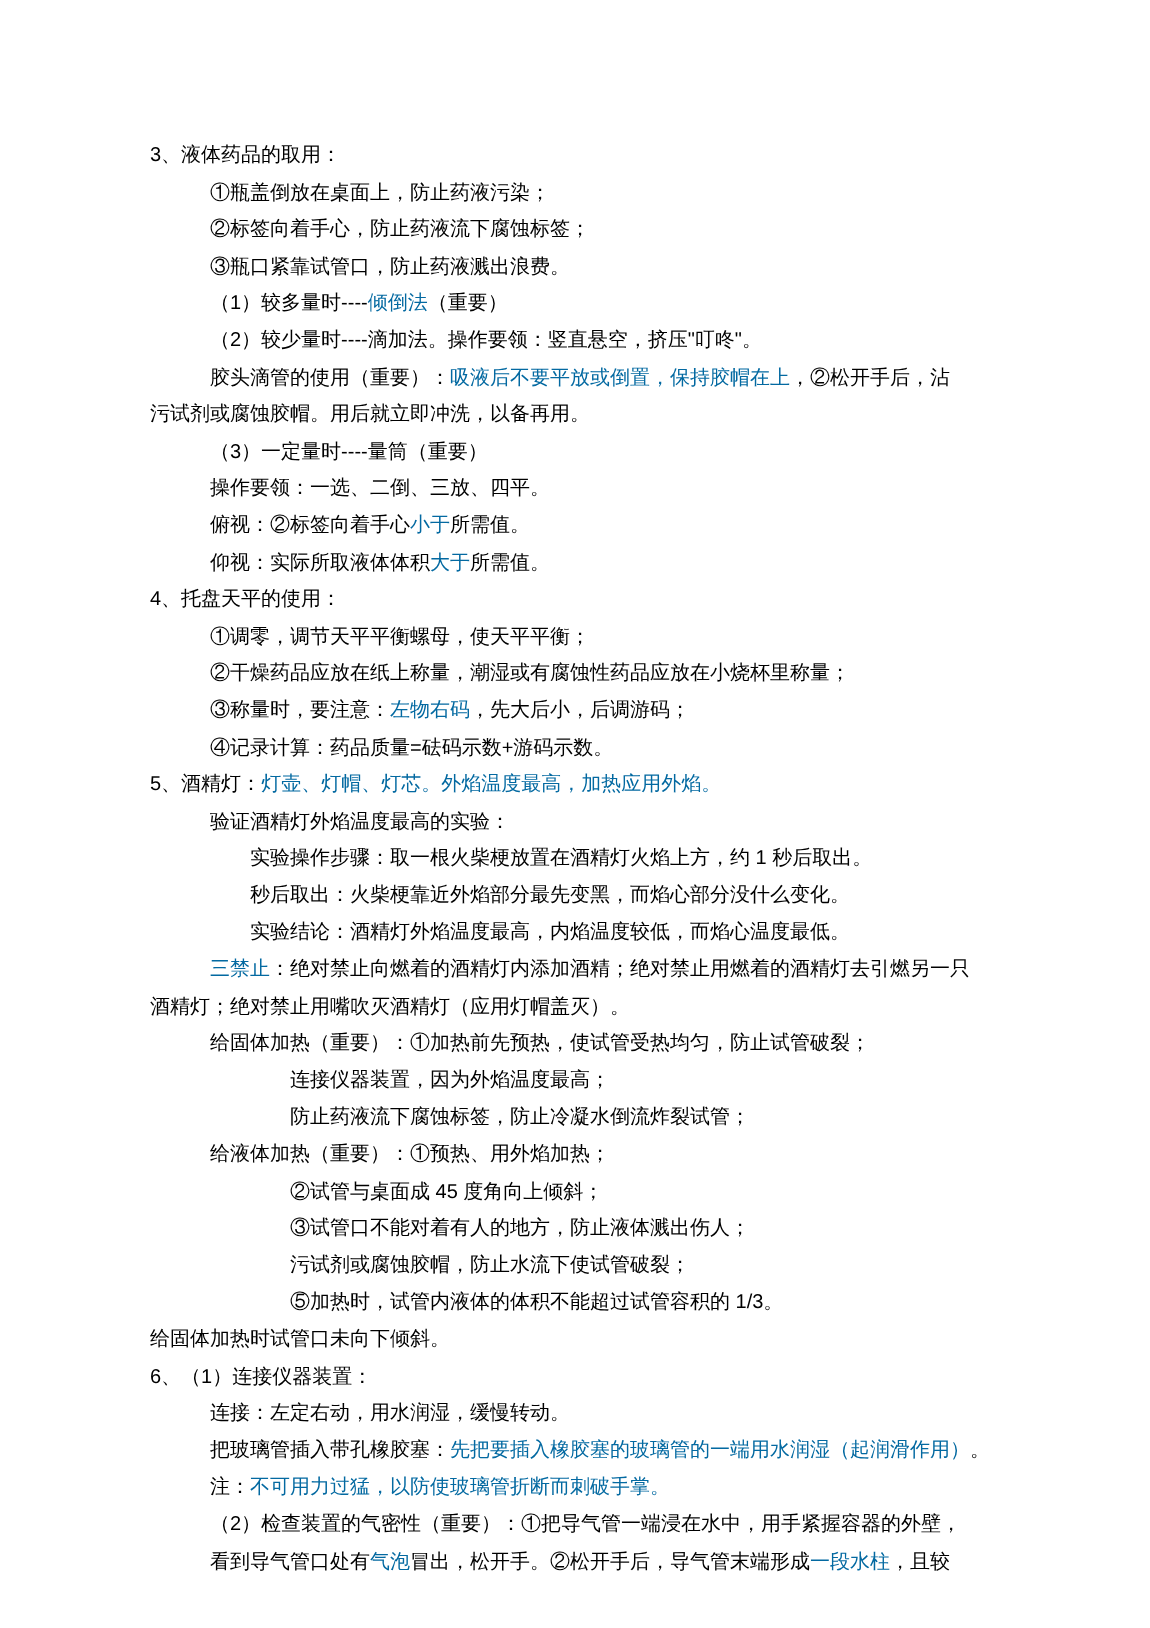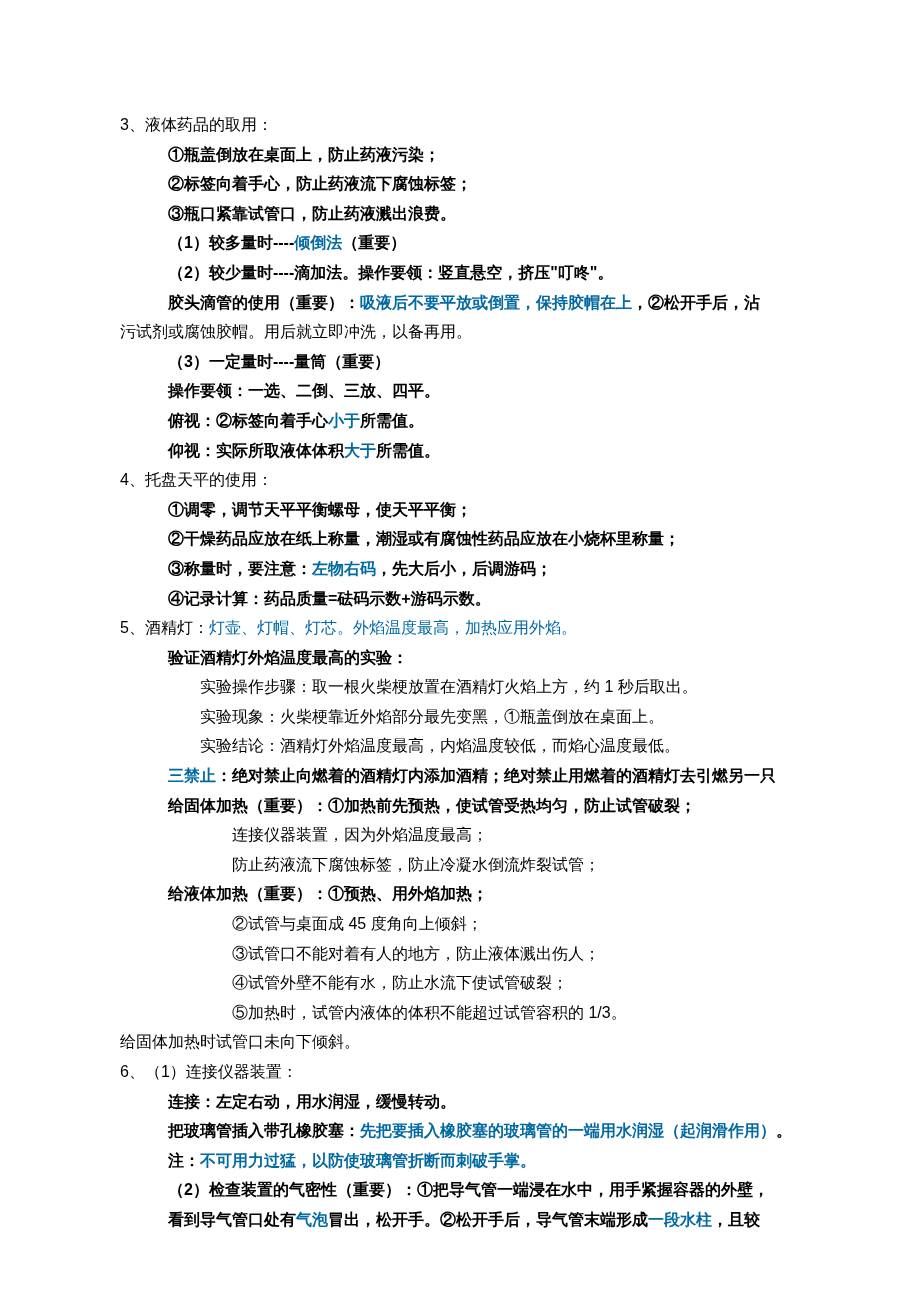--- a/index.html
+++ b/index.html
@@ -13,21 +13,21 @@
   }
   .page {
     width: 920px;
     min-height: 1302px;
     box-sizing: border-box;
     padding: 110px 120px 60px 120px;
     position: relative;
   }
   .red { color: #0369a1; }
   .line { white-space: pre-wrap; }
-  .indent1 { padding-left: 3em; font-weight: bold; }
+  .indent1 { padding-left: 3em; }
   .indent2 { padding-left: 5em; }
   .indent3 { padding-left: 7em; }
 </style>
 </head>
 <body>
 
 <div class="page">
 
   <div class="line"><span>3、液体药品的取用：</span></div>
   <div class="line indent1"><span>①瓶盖倒放在桌面上，防止药液污染；</span></div>
@@ -44,30 +44,31 @@
 
   <div class="line"><span>4、托盘天平的使用：</span></div>
   <div class="line indent1"><span>①调零，调节天平平衡螺母，使天平平衡；</span></div>
   <div class="line indent1"><span>②干燥药品应放在纸上称量，潮湿或有腐蚀性药品应放在小烧杯里称量；</span></div>
   <div class="line indent1"><span>③称量时，要注意：</span><span class="red">左物右码</span><span>，先大后小，后调游码；</span></div>
   <div class="line indent1"><span>④记录计算：药品质量=砝码示数+游码示数。</span></div>
 
   <div class="line"><span>5、酒精灯：</span><span class="red">灯壶、灯帽、灯芯。外焰温度最高，加热应用外焰。</span></div>
   <div class="line indent1"><span>验证酒精灯外焰温度最高的实验：</span></div>
   <div class="line indent2"><span>实验操作步骤：取一根火柴梗放置在酒精灯火焰上方，约 1 秒后取出。</span></div>
-  <div class="line indent2"><span>实验现象：火柴梗靠近外焰部分最先变黑，①瓶盖倒放在桌面上。</span></div>
+  <div class="line indent2"><span>秒后取出：火柴梗靠近外焰部分最先变黑，而焰心部分没什么变化。</span></div>
   <div class="line indent2"><span>实验结论：酒精灯外焰温度最高，内焰温度较低，而焰心温度最低。</span></div>
   <div class="line indent1"><span class="red">三禁止</span><span>：绝对禁止向燃着的酒精灯内添加酒精；绝对禁止用燃着的酒精灯去引燃另一只</span></div>
+  <div class="line"><span>酒精灯；绝对禁止用嘴吹灭酒精灯（应用灯帽盖灭）。</span></div>
   <div class="line indent1"><span>给固体加热（重要）：①加热前先预热，使试管受热均匀，防止试管破裂；</span></div>
   <div class="line indent3"><span>连接仪器装置，因为外焰温度最高；</span></div>
   <div class="line indent3"><span>防止药液流下腐蚀标签，防止冷凝水倒流炸裂试管；</span></div>
   <div class="line indent1"><span>给液体加热（重要）：①预热、用外焰加热；</span></div>
   <div class="line indent3"><span>②试管与桌面成 45 度角向上倾斜；</span></div>
   <div class="line indent3"><span>③试管口不能对着有人的地方，防止液体溅出伤人；</span></div>
-  <div class="line indent3"><span>④试管外壁不能有水，防止水流下使试管破裂；</span></div>
+  <div class="line indent3"><span>污试剂或腐蚀胶帽，防止水流下使试管破裂；</span></div>
   <div class="line indent3"><span>⑤加热时，试管内液体的体积不能超过试管容积的 1/3。</span></div>
   <div class="line"><span>给固体加热时试管口未向下倾斜。</span></div>
 
   <div class="line"><span>6、（1）连接仪器装置：</span></div>
   <div class="line indent1"><span>连接：左定右动，用水润湿，缓慢转动。</span></div>
   <div class="line indent1"><span>把玻璃管插入带孔橡胶塞：</span><span class="red">先把要插入橡胶塞的玻璃管的一端用水润湿（起润滑作用）</span><span>。</span></div>
   <div class="line indent1"><span>注：</span><span class="red">不可用力过猛，以防使玻璃管折断而刺破手掌。</span></div>
   <div class="line indent1"><span>（2）检查装置的气密性（重要）：①把导气管一端浸在水中，用手紧握容器的外壁，</span></div>
   <div class="line indent1"><span>看到导气管口处有</span><span class="red">气泡</span><span>冒出，松开手。②松开手后，导气管末端形成</span><span class="red">一段水柱</span><span>，且较</span></div>
 

